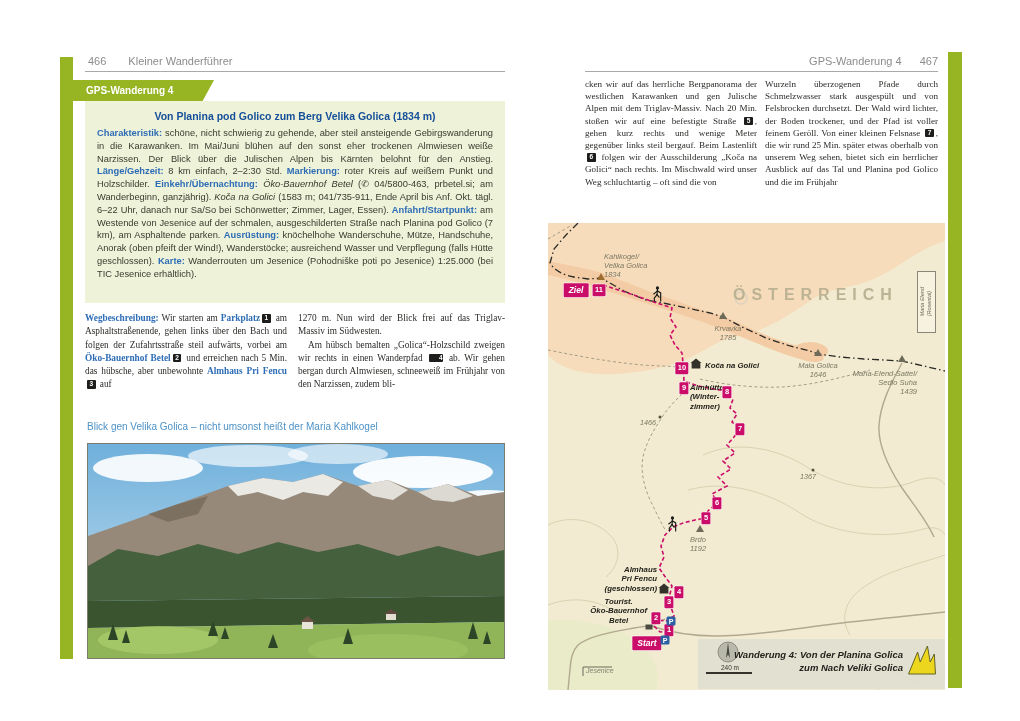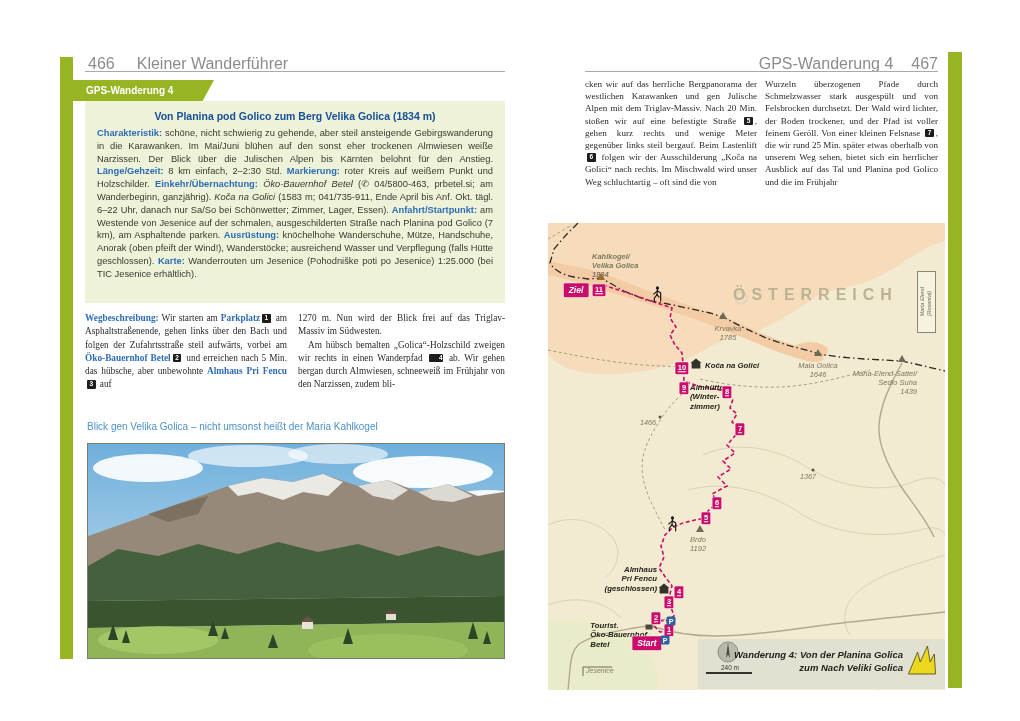--- a/index.html
+++ b/index.html
@@ -4,21 +4,21 @@
 <style>
   html,body{margin:0;padding:0;background:#ffffff;}
   #page{position:relative;width:1020px;height:721px;background:#ffffff;overflow:hidden;
         font-family:"Liberation Sans",sans-serif;}
   
   .bar{position:absolute;background:#97b523;}
   #bar-left{left:60px;top:57px;width:13px;height:602px;}
   #bar-right{left:948px;top:52px;width:14px;height:636px;}
 
   
-  .pg-head{position:absolute;top:55px;font-size:16px;color:#8c8c8c;}
+  .pg-head{position:absolute;top:55px;font-size:11px;color:#8c8c8c;}
   #head-left{left:88px;}
   #head-left .num{margin-right:22px;}
   #head-right{right:82px;text-align:right;}
   #head-right .num{margin-left:18px;}
   .head-rule{position:absolute;top:71px;height:1px;background:#a9a9a9;}
   #rule-left{left:85px;width:420px;}
   #rule-right{left:585px;width:353px;}
 
   
   #tour-tab{position:absolute;left:72px;top:80px;width:128px;height:21px;background:#97b523;
@@ -56,21 +56,21 @@
   .ml{position:absolute;font-style:italic;font-size:7.5px;line-height:1.2;color:#7c7863;white-space:nowrap;}
   .ml.hut{font-weight:bold;color:#23221c;font-size:7.8px;}
   .ml.spot{font-size:7.2px;}
   .ml.country{font-style:normal;font-weight:bold;font-size:16px;letter-spacing:6px;color:#bcb394;}
   .ml.roadname{font-size:7px;color:#83806f;}
   .tri{position:absolute;width:0;height:0;border-left:4.5px solid transparent;border-right:4.5px solid transparent;
        border-bottom:7px solid #6e6a5a;transform:translate(-50%,-100%);}
   .tri.main{border-bottom-color:#9c6b2f;}
   .dot{position:absolute;width:3px;height:3px;border-radius:50%;background:#55523f;transform:translate(-50%,-50%);}
   .mk{position:absolute;transform:translate(-50%,-50%);background:#cb0d6a;color:#fff;font-weight:bold;
-      font-size:7.5px;line-height:1;padding:2px 2.5px;border-radius:1px;box-shadow:0 0 0 0.6px #ffffff;text-decoration:underline;}
+      font-size:7.5px;line-height:1;padding:2px 2.5px;border-radius:1px;box-shadow:0 0 0 0.6px #ffffff;}
   .flag{position:absolute;transform:translate(-50%,-50%);background:#cb0d6a;color:#fff;font-weight:bold;
         font-style:italic;font-size:8.5px;line-height:1;padding:2.5px 5px;border-radius:1px;box-shadow:0 0 0 0.6px #ffffff;}
   .pk{position:absolute;transform:translate(-50%,-50%);background:#2e5fa3;color:#fff;font-weight:bold;
       font-size:7px;width:9px;height:9px;display:flex;align-items:center;justify-content:center;border-radius:1.5px;}
   .icon{position:absolute;transform:translate(-50%,-50%);}
   #offsign{position:absolute;left:369px;top:48px;width:17px;height:60px;border:1px solid #8a867a;background:#f7f2e0;
            display:flex;align-items:center;justify-content:center;}
   #offsign .vt{writing-mode:vertical-rl;transform:rotate(180deg);font-style:italic;font-size:5.5px;
                line-height:1.3;color:#6d6a5c;white-space:nowrap;}
   
@@ -192,21 +192,21 @@
         <path d="M134,171 C126,179 118,187 113,196 C105,208 98,220 95,234 C92,250 97,267 104,281 C110,293 115,304 118,308"></path>
         <path d="M0,16 L12,9 L24,2"></path>
       </g>
 
       <path d="M30,0 L18,12 L6,26 L2,40 C6,47 15,52 26,54 L40,56 L53,55 L76,68 L98,77 L120,81 L144,86 L162,90 L175,94 L194,104 L218,115 L242,123 L262,128 L270,131 L292,134 L316,136 L336,137 L354,138 L376,143 L397,148" fill="none" stroke="#2a2a26" stroke-width="1.3" stroke-dasharray="7 3 1.5 3"></path>
 
       <path d="M55,62 L77,69 L100,77 L124,85 L122,95 L128,104 L122,112 L127,122 L134,130 L135,140 L136,158 L150,163 L166,166 L178,168 L185,176 L182,185 L189,191 L184,199 L192,206 L186,214 L179,222 L187,230 L175,238 L183,246 L170,254 L179,263 L164,271 L170,279 L160,288 L158,295 L147,297 L135,300 L125,304 L117,312 L113,323 L116,334 L111,345 L118,355 L124,363 L122,371 L120,379 L124,387 L126,393 L118,398 L110,397 L106,403 L112,409 L121,408 L126,402 L124,395 M121,408 L118,414 L116,419" fill="none" stroke="#cb0d6a" stroke-width="1.6" stroke-dasharray="4 2.5"></path>
     </svg>
 
     <div id="map-overlay" style="position:absolute;left:0;top:0;width:397px;height:467px;">
-        <div class="ml peak" style="left: 44px; top: 29px; font-weight: bold;">
+        <div class="ml peak" style="left: 56px; top: 29px;">
           <div>Kahlkogel/</div>
           <div>Velika Golica</div>
           <div>1834</div>
         </div>
         <div class="ml peak" style="transform: translateX(-50%); text-align: center; left: 180px; top: 101px;">
           <div>Krvavka</div>
           <div>1785</div>
         </div>
         <div class="ml peak" style="transform: translateX(-50%); text-align: center; left: 270px; top: 138px;">
           <div>Mala Golica</div>
@@ -233,21 +233,21 @@
         <div class="ml hut" style="left: 142px; top: 160px;">
           <div>Almhütte</div>
           <div>(Winter-</div>
           <div>zimmer)</div>
         </div>
         <div class="ml hut" style="transform: translateX(-100%); text-align: right; left: 109px; top: 342px;">
           <div>Almhaus</div>
           <div>Pri Fencu</div>
           <div>(geschlossen)</div>
         </div>
-        <div class="ml hut" style="transform: translateX(-100%); text-align: left; left: 99px; top: 398px;">
+        <div class="ml hut" style="transform: translateX(-100%); text-align: center; left: 99px; top: 374px;">
           <div>Tourist.</div>
           <div>Öko-Bauernhof</div>
           <div>Betel</div>
         </div>
         <div class="ml roadname" style="left: 38px; top: 444px;">
           <div>Jesenice</div>
         </div>
         <div class="ml country" style="left: 185px; top: 62px;">ÖSTERREICH</div>
         <span class="tri main" style="left: 53px; top: 57px;"></span>
         <span class="tri" style="left: 175px; top: 96px;"></span>

